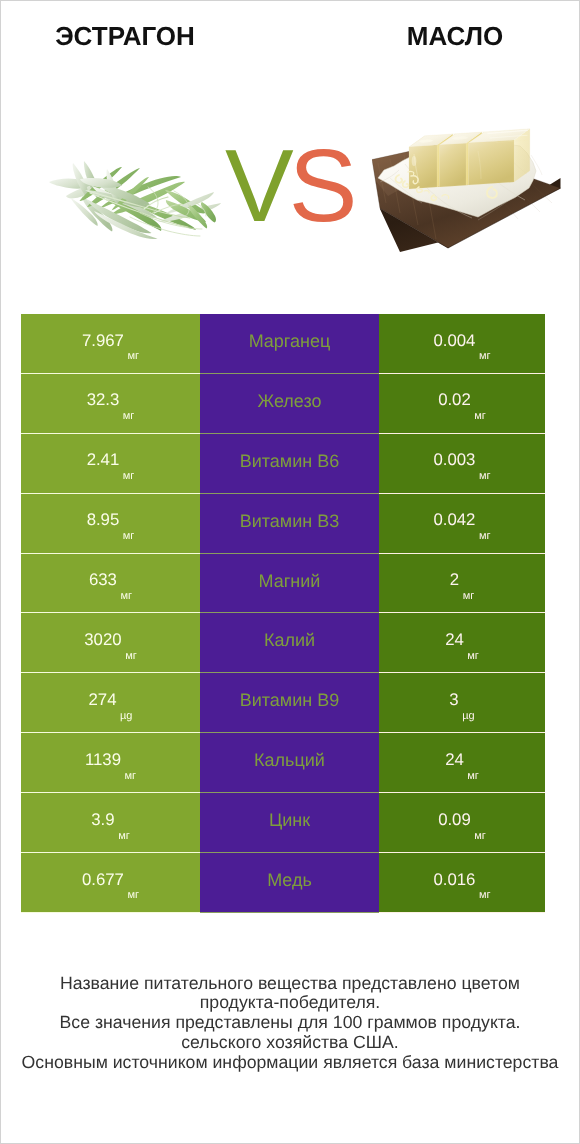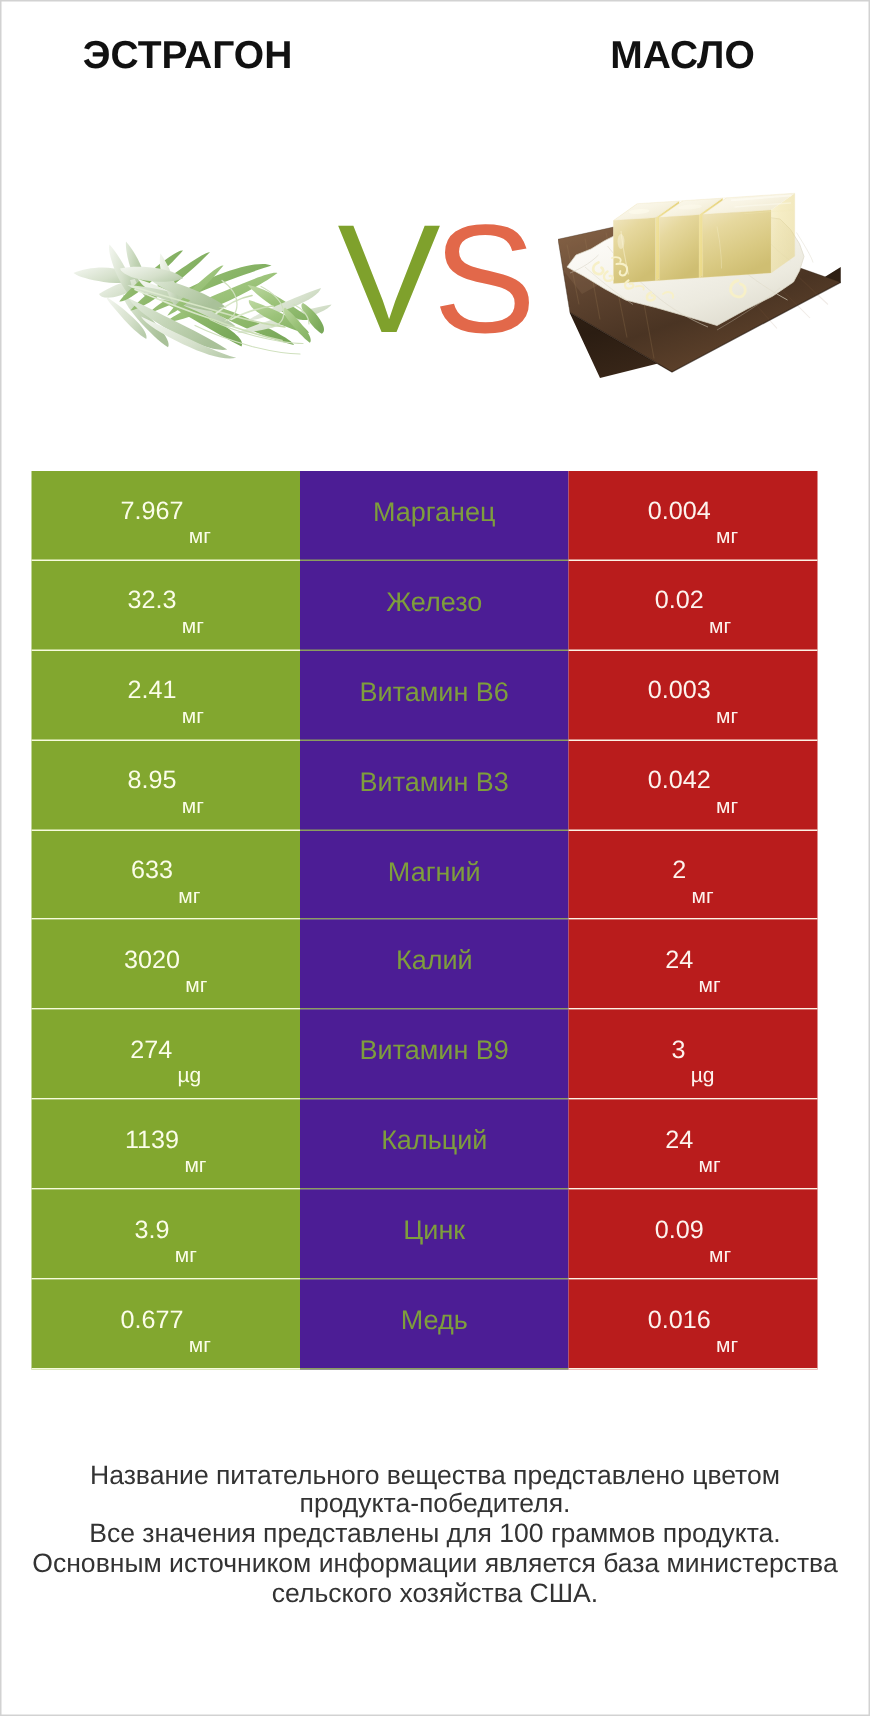--- a/index.html
+++ b/index.html
@@ -15,23 +15,23 @@
   .vs{position:absolute;left:224px;top:73px;font-size:103px;font-weight:400;line-height:1;letter-spacing:0px;}
   .vs .v{color:#7FA12C;}
   .vs .s{color:#E2684A;margin-left:-5px;}
   .table{position:absolute;left:20px;top:313px;width:537px;}
   .row{display:flex;height:59.9px;}
   .cell{display:flex;align-items:center;justify-content:center;font-size:15px;line-height:1;}
   .cell > *{position:relative;top:-2.5px;}
   .c-mid{padding-bottom:5px;box-sizing:border-box;}
   .c-left{width:179px;background:#82A72F;color:#fbfde9;border-bottom:1px solid #f6fbdc;text-align:right;}
   .c-mid{width:179px;background:#4c1d95;color:#7e9e3c;border-bottom:1px solid #8a9d5f;font-weight:400;font-size:18px;}
-  .c-right{width:166px;background:#b91c1c;color:#fdf3ee;border-bottom:1px solid #fdf1e4;}
+  .c-right{width:166px;background:#4d7c0f;color:#fdf3ee;border-bottom:1px solid #fdf1e4;}
   .cell .num{font-size:16.8px;}
-  .cell .unit{font-size:14px;margin-left:3.5px;margin-top:32px;}
+  .cell .unit{font-size:11px;margin-left:3.5px;margin-top:32px;}
   .footer{position:absolute;left:0;top:972.5px;width:578px;text-align:center;font-size:17.7px;color:#333;line-height:19.9px;}
 </style>
 </head>
 <body>
 
 <div class="page">
   <div class="titles">
     <div class="title" id="t-left">ЭСТРАГОН</div>
     <div class="title" id="t-right">МАСЛО</div>
   </div>
@@ -317,16 +317,16 @@
         <div class="cell c-right">
           <span class="num">0.016</span>
           <span class="unit">мг</span>
         </div>
       </div>
     </div>
   <div class="footer" id="footer">
       <div>Название питательного вещества представлено цветом</div>
       <div>продукта-победителя.</div>
       <div>Все значения представлены для 100 граммов продукта.</div>
+      <div>сельского хозяйства США.</div>
       <div>Основным источником информации является база министерства</div>
-      <div>сельского хозяйства США.</div>
     </div>
 </div>
 
 </body></html>

